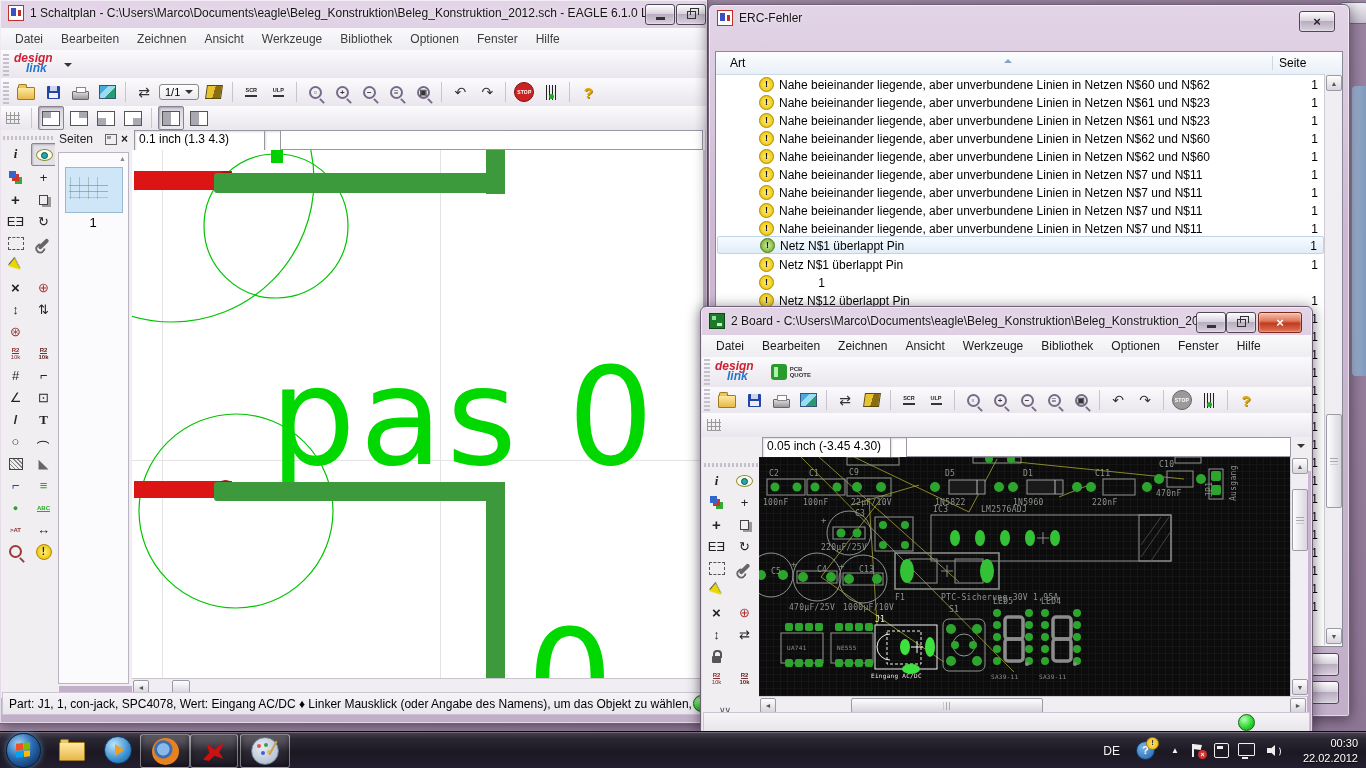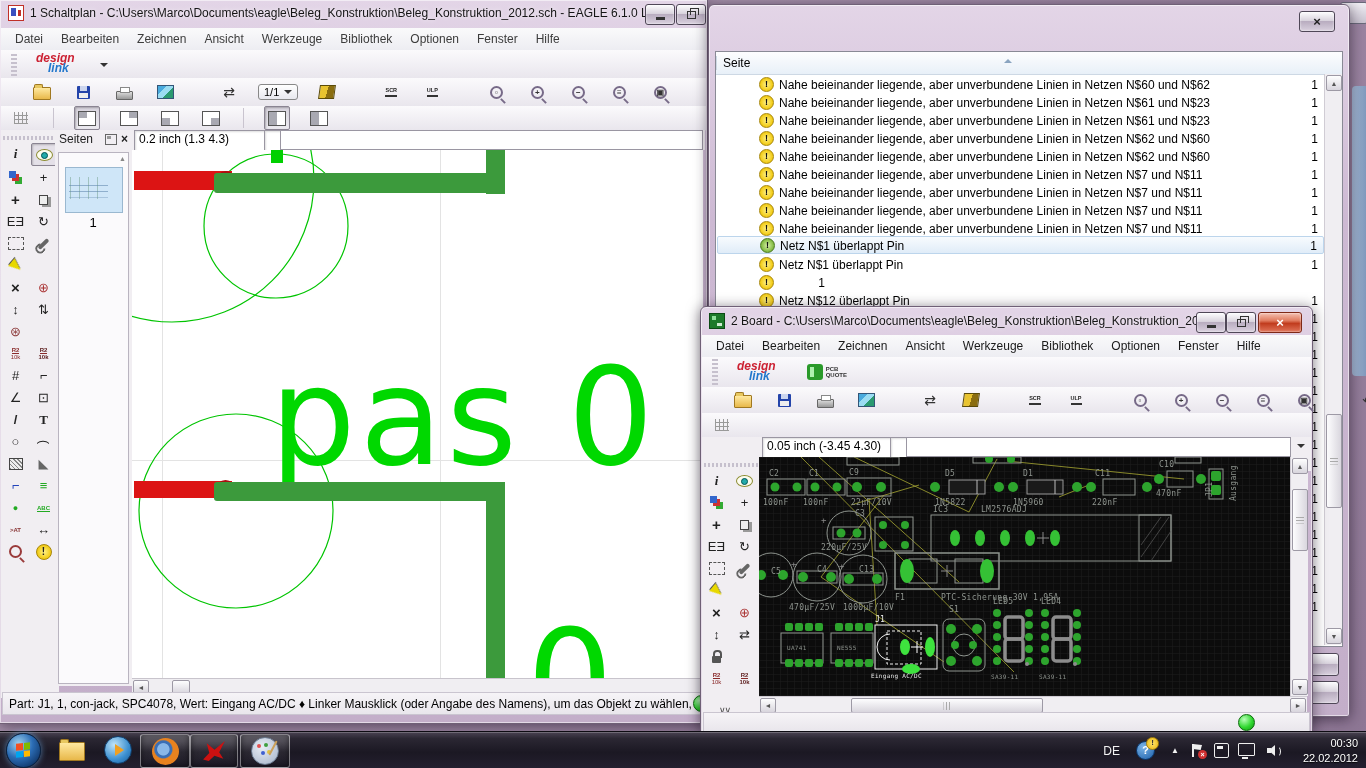--- a/index.html
+++ b/index.html
@@ -27,21 +27,21 @@
   .doc-ic::after{content:"";position:absolute;left:2px;top:2px;width:5px;height:8px;background:#3a50c0}
   .doc-ic::before{content:"";position:absolute;right:2px;top:4px;width:3px;height:6px;background:#c03028}
   .brd-ic{width:14px;height:14px;background:#1d7a2a;border:1px solid #0c4a14;position:relative;flex:0 0 auto}
   .brd-ic::after{content:"";position:absolute;left:2px;top:2px;width:4px;height:4px;background:#8fe09a}
   .brd-ic::before{content:"";position:absolute;right:2px;bottom:2px;width:5px;height:3px;background:#cdeccf}
   
   .menubar{position:absolute;display:flex;gap:2px;align-items:center;padding:0 6px;
     background:linear-gradient(#fafafb,#ededf2);border-bottom:1px solid #d7d3dc;}
   .menu-item{padding:3px 8px;color:#3c3c3c}
   .menubar.active .menu-item{color:#1a1a1a}
-  .tbar{position:absolute;display:flex;align-items:center;gap:17px;padding:0 8px;
+  .tbar{position:absolute;display:flex;align-items:center;gap:3px;padding:0 0;
     background:linear-gradient(#fbfafc,#e9e6ed);border-bottom:1px solid #d8d4dc;}
   .grip{width:6px;align-self:stretch;margin:2px 2px;
     background:repeating-linear-gradient(0deg,#c6c0cd 0 2px,transparent 2px 4px);}
   .tbtn{min-width:24px;height:22px;display:flex;align-items:center;justify-content:center;border-radius:2px}
   .sep{width:1px;height:20px;background:#c9c4cf;margin:0 3px}
   .fold{width:16px;height:11px;background:linear-gradient(#ffe9a0,#e8b84a);border:1px solid #a07820;
     border-radius:1px;position:relative;margin-top:3px}
   .fold::before{content:"";position:absolute;top:-4px;left:0;width:7px;height:3px;background:#e8c860;
     border:1px solid #a07820;border-bottom:none;border-radius:2px 2px 0 0}
   .flop{width:13px;height:13px;background:#2444aa;position:relative;border-radius:1px}
@@ -453,21 +453,21 @@
       <span class="abs" style="right:2px;top:2px;font-size:7px;color:#888">▲</span>
       <div class="abs" style="left:6px;top:14px;width:56px;height:44px;background:#cfe6f8;border:1px solid #9ab8d0;
                   background-image:repeating-linear-gradient(0deg,rgba(90,130,170,.55) 0 1px,transparent 1px 6px),
                   repeating-linear-gradient(90deg,rgba(90,140,110,.4) 0 1px,transparent 1px 9px);
                   background-size:70% 40%,60% 50%;background-position:15% 45%,20% 40%;background-repeat:no-repeat"></div>
       <div class="abs" style="left:6px;top:62px;width:56px;text-align:center;font-size:13px">1</div>
     </div>
   </div>
 
   <div class="abs" style="left:132px;top:130px;right:2px;height:20px;background:#f1eef2">
-    <span class="coordbox" style="left:2px;top:0;width:126px">0.2 inch (1.3 4.3)</span>
+    <span class="coordbox" style="left:2px;top:0;width:126px">0.1 inch (1.3 4.3)</span>
     <span class="coordbox" style="left:132px;top:0;width:12px"></span>
     <span class="cmdinput" style="left:148px;top:0;right:2px"></span>
   </div>
 
   <div id="sch-canvas">
     <div class="gridv" style="left:30px"></div>
     <div class="gridv" style="left:308px"></div>
     <div class="gridh" style="top:310px"></div>
     <svg class="abs" width="571" height="528" style="left:0;top:0">
       <circle cx="144" cy="76" r="72" fill="none" stroke="#00c400" stroke-width="1.2"></circle>
@@ -492,27 +492,32 @@
     <span class="sb-thumb h" style="left:40px;top:1px;width:16px;height:12px"></span>
   </div>
 
   <div class="statusbar" style="left:2px;top:692px;width:701px;height:21px">
     <span style="flex:1;overflow:hidden">Part: J1, 1, con-jack, SPC4078, Wert: Eingang AC/DC  ♦ Linker Mausklick (oder Angabe des Namens), um das Objekt zu wählen, o</span>
     <span class="light"></span>
   </div>
 </div>
 
 <div class="win" id="win-erc" style="left:708px;top:4px;width:640px;height:711px">
+  <div class="titlebar">
+    <span class="doc-ic"></span>
+    <span>ERC-Fehler</span>
+  </div>
   <div class="cap" style="right:14px;top:6px;width:34px">
       <span class="g-x"></span>
     </div>
 
   <div class="abs" style="left:6px;top:46px;right:6px;height:594px;background:#fff;border:1px solid #898995">
     <div class="abs" style="left:0;top:0;right:0;height:22px;background:linear-gradient(#fdfdfe,#e8f0f8);
                 border-bottom:1px solid #cdd8e4;display:flex;align-items:center">
+      <span style="flex:1;padding-left:14px">Art</span>
       <span style="position:absolute;left:46%;top:3px;width:0;height:0;border:4px solid transparent;border-bottom-color:#8aa4c0"></span>
       <span style="width:46px;border-left:1px solid #cdd8e4;padding-left:6px">Seite</span>
       <span style="width:17px"></span>
     </div>
     <div class="abs" style="left:1px;top:22px;right:18px;bottom:1px;overflow:hidden">
 
         <div class="erc-row">
           <span class="erc-ind"></span>
           <span class="erc-text">Nahe beieinander liegende, aber unverbundene Linien in Netzen N$60 und N$62</span>
           <span class="erc-page">1</span>

